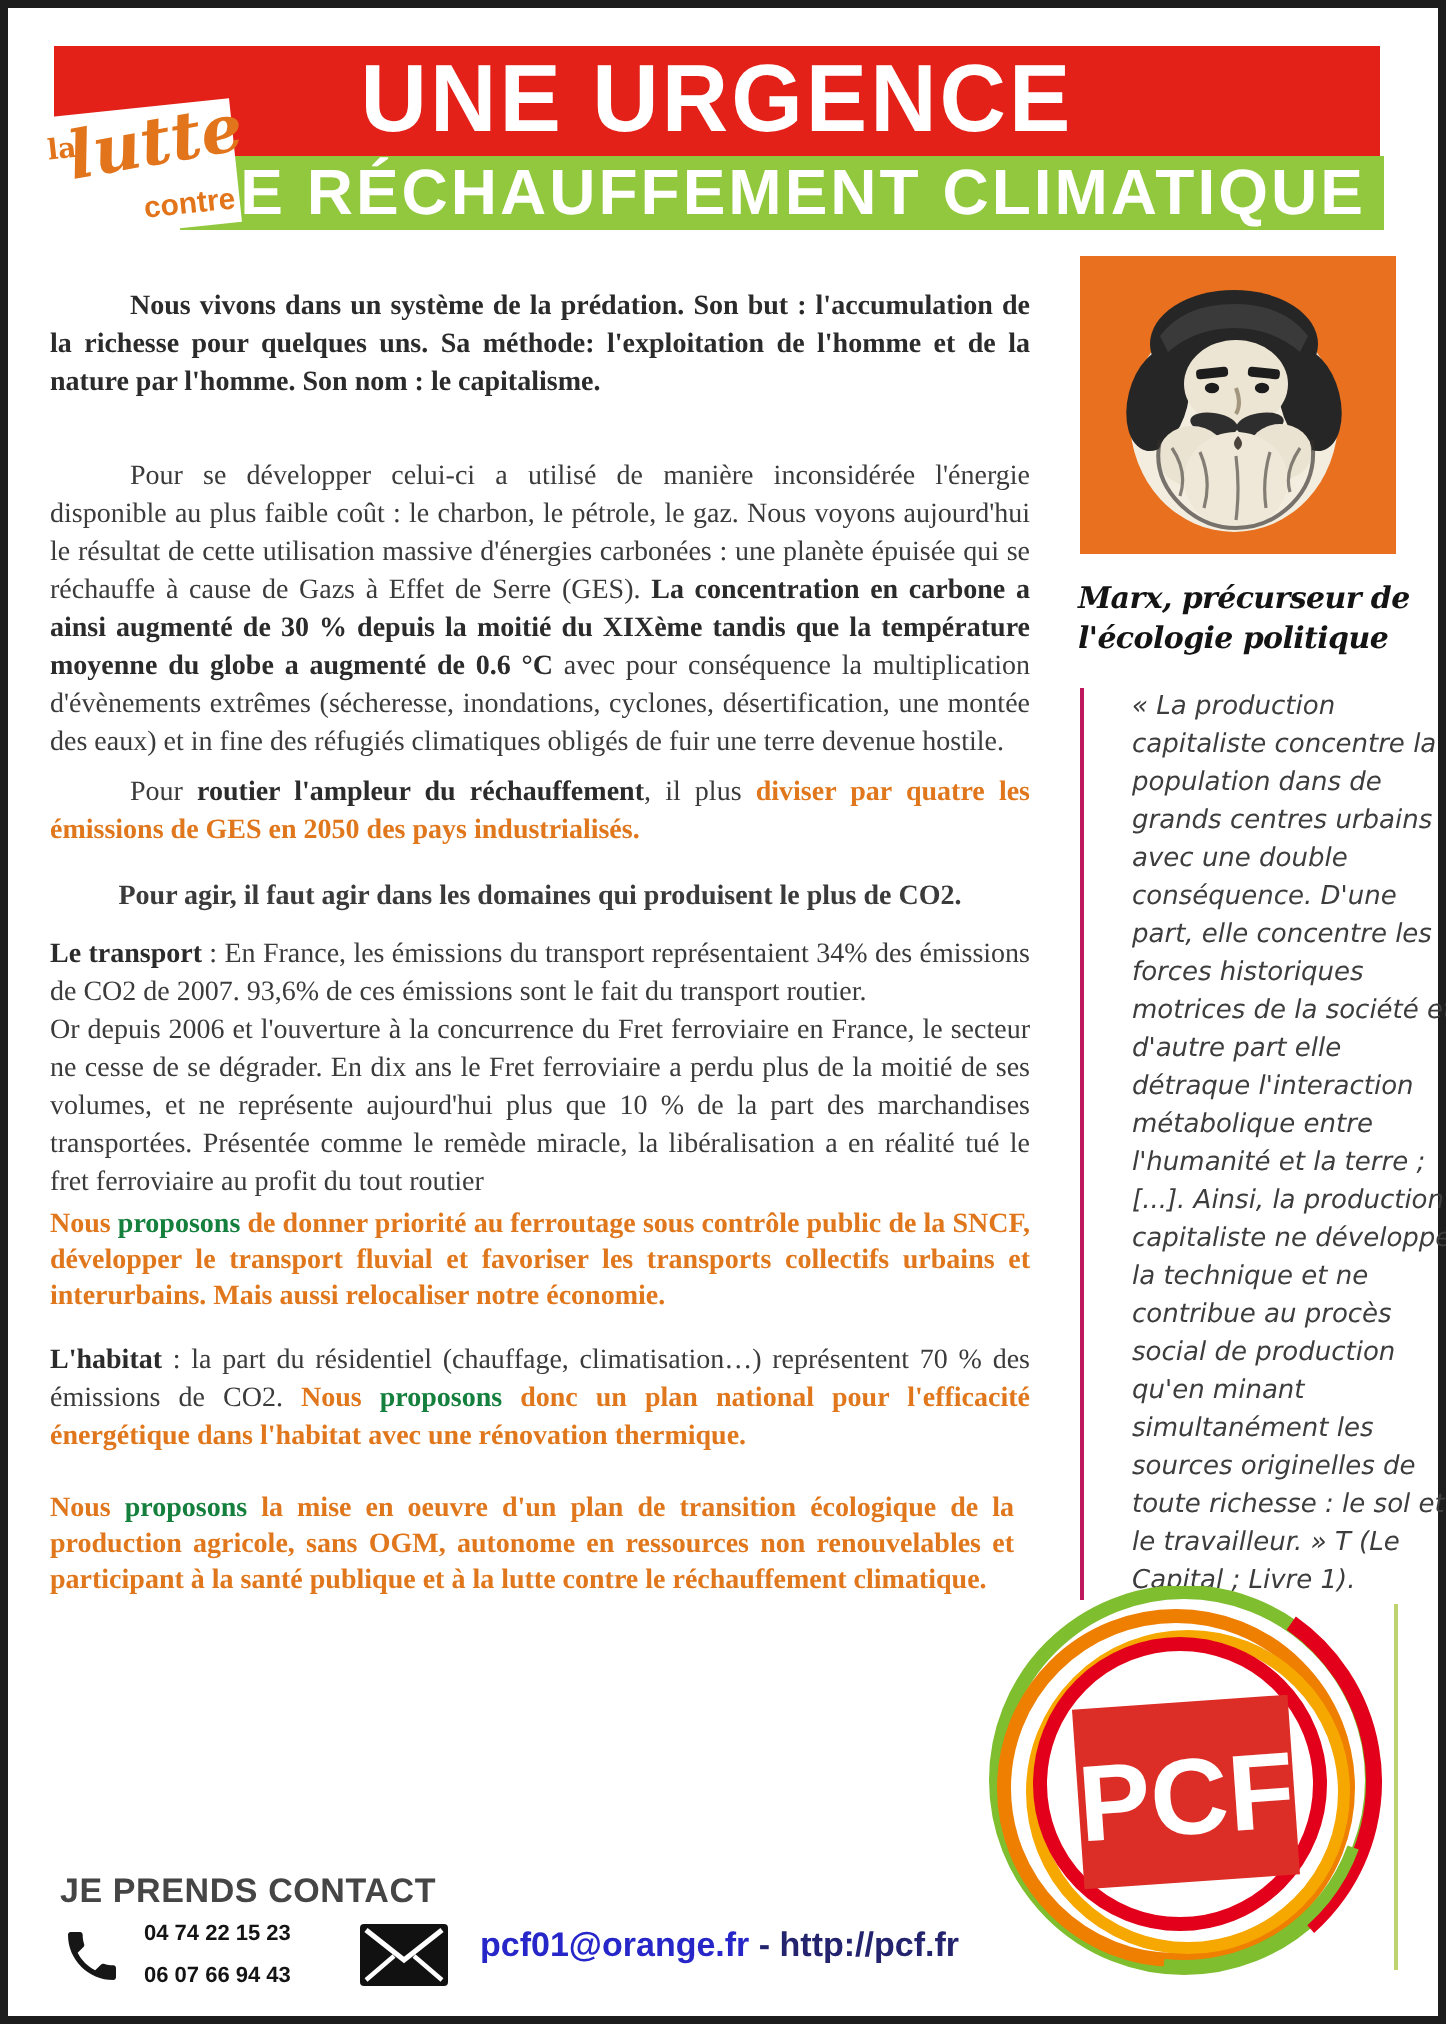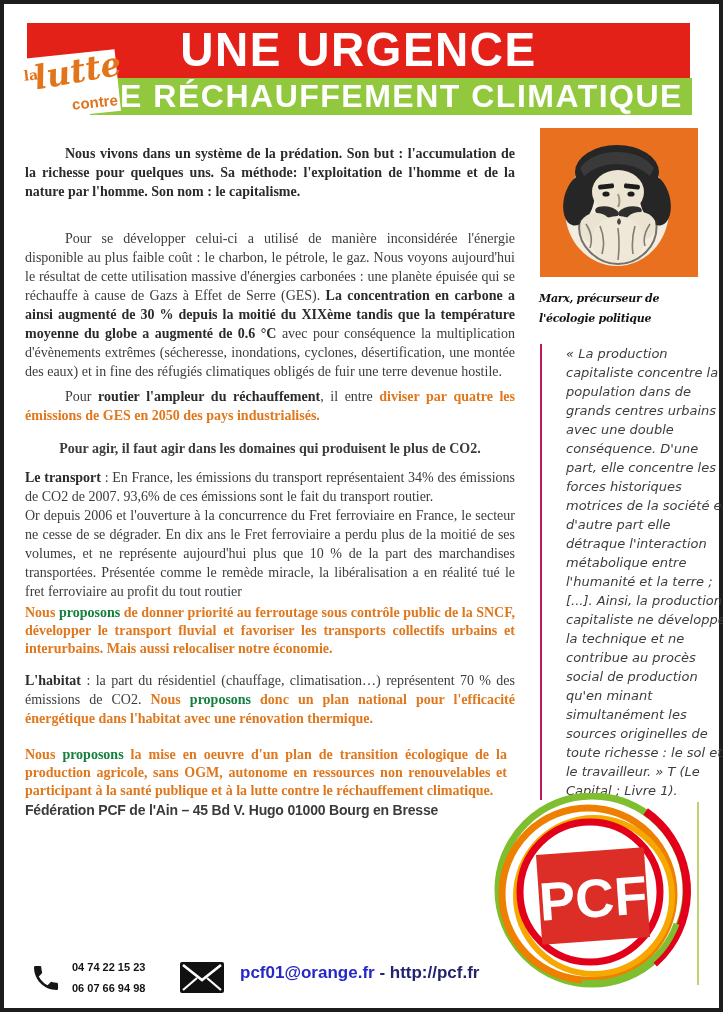--- a/index.html
+++ b/index.html
@@ -37,21 +37,21 @@
   .mb14{margin-bottom:14px !important;}.mb10{margin-bottom:10px !important;}
   .mb3{margin-bottom:3px !important;}.mb13{margin-bottom:13px !important;}
   .mb18{margin-bottom:18px !important;}.mb0{margin-bottom:0 !important;}.mb2{margin-bottom:2px !important;}
   .narrow{width:482px;}
   .federation{font-family:"Liberation Sans",sans-serif;font-weight:700;font-size:16.5px;
         color:#101010;text-align:left !important;letter-spacing:-0.2px;margin-top:1px !important;}
 
   
   .marx-box{position:absolute;left:540px;top:128px;width:158px;height:149px;background:#E8701E;z-index:1;}
   .marx-heading{position:absolute;left:539px;top:289px;width:172px;
-        font-family:"DejaVu Serif",serif;font-style:italic;font-weight:700;font-size:11px;
+        font-family:"DejaVu Serif",serif;font-style:italic;font-weight:700;font-size:15px;
         line-height:20px;color:#141414;letter-spacing:-0.3px;}
   .quote{position:absolute;left:540px;top:344px;width:162px;border-left:2px solid #be185d;
         padding-left:24px;font-family:"DejaVu Sans",sans-serif;font-style:italic;
         font-size:13px;line-height:19px;color:#3d3d3d;}
   .green-rule{position:absolute;left:697px;top:802px;width:2px;height:183px;background:#BFD470;}
   .pcf-logo{position:absolute;left:480px;top:793px;width:226px;height:202px;z-index:2;}
 
   
   .contact-heading{position:absolute;left:30px;top:936px;font-family:"Liberation Sans",sans-serif;
         font-weight:700;font-size:17px;color:#454545;letter-spacing:0.3px;}
@@ -80,35 +80,34 @@
     <span class="w1">la</span>
     <span class="w2">lutte</span>
     <span class="w3">contre</span>
   </div>
 
   <div class="article">
     <p class="indent mb28"><b>Nous vivons dans un système de la prédation. Son but : l'accumulation de la richesse pour quelques uns. Sa méthode:  l'exploitation de l'homme et de la nature par l'homme. Son nom : le capitalisme.</b></p>
 
     <p class="indent mb6"><span>Pour se développer celui-ci a utilisé de manière inconsidérée l'énergie disponible au plus faible coût : le charbon, le pétrole, le gaz. Nous voyons aujourd'hui le résultat de cette utilisation massive d'énergies carbonées :  une planète épuisée qui se réchauffe à cause de Gazs à Effet de Serre (GES). </span><b>La concentration en carbone a ainsi  augmenté de 30 % depuis la moitié du XIXème tandis que la température moyenne du globe a augmenté de 0.6 °C</b><span> avec pour conséquence la multiplication d'évènements extrêmes (sécheresse, inondations, cyclones, désertification, une montée des eaux) et in fine des réfugiés climatiques obligés de fuir une terre devenue hostile.</span></p>
 
-    <p class="indent mb14"><span>Pour </span><b>routier l'ampleur du réchauffement</b><span>, il entre </span><span class="orange">diviser par quatre les émissions de GES en 2050 des pays industrialisés.</span></p>
+    <p class="indent mb14"><span>Pour </span><b>routier l'ampleur du réchauffement</b><span>, il plus </span><span class="orange">diviser par quatre les émissions de GES en 2050 des pays industrialisés.</span></p>
 
     <p class="center-red mb10"><span>Pour agir, il faut agir dans les domaines qui produisent le plus de CO2.</span></p>
 
     <p class="mb3"><b>Le transport</b><span> : En France, les émissions du transport représentaient 34% des émissions de CO2 de 2007. 93,6% de ces émissions sont le fait du transport routier.</span><br><span>Or depuis 2006 et l'ouverture à la concurrence du Fret ferroviaire en France, le secteur ne cesse de se dégrader. En dix ans le Fret ferroviaire a perdu plus de la moitié de ses volumes, et ne représente aujourd'hui plus que 10 % de la part des marchandises transportées. Présentée comme le remède miracle, la libéralisation a en réalité tué le fret ferroviaire au profit du tout routier</span></p>
 
     <p class="prop mb13"><span class="orange">Nous </span><span class="rednp">proposons</span><span class="orange"> de donner priorité au ferroutage  sous contrôle public de la SNCF, développer le transport fluvial et favoriser les transports collectifs urbains et interurbains. Mais aussi relocaliser notre économie.</span></p>
 
     <p class="mb18"><b>L'habitat</b><span> : la part du résidentiel (chauffage, climatisation…) représentent 70 % des émissions de CO2. </span><span class="orange">Nous </span><span class="rednp">proposons</span><span class="orange"> donc un plan national pour l'efficacité énergétique dans l'habitat avec une rénovation thermique.</span></p>
 
 
     <p class="prop mb0 narrow"><span class="orange">Nous </span><span class="rednp">proposons</span><span class="orange"> la mise en oeuvre d'un plan de transition écologique de la production agricole, sans OGM, autonome en ressources non renouvelables et participant à la santé publique et à la lutte contre le réchauffement climatique.</span></p>
 
 
-    <p class="federation">Fédération PCF de l'Ain – 45 Bd V. Hugo 01000 Bourg en Bresse</p>
   </div>
 
   <div class="marx-box">
     <svg width="158" height="149" viewBox="0 0 158 149">
       <ellipse cx="77" cy="82" rx="52" ry="56" fill="#F3EDDF"></ellipse>
       <ellipse cx="77" cy="44" rx="42" ry="27" fill="#262626"></ellipse>
       <ellipse cx="39" cy="72" rx="15" ry="26" fill="#262626" transform="rotate(14 39 72)"></ellipse>
       <ellipse cx="115" cy="72" rx="15" ry="26" fill="#262626" transform="rotate(-14 115 72)"></ellipse>
       <path d="M40 40 q12 -16 37 -16 q25 0 37 16 l-4 8 q-14 -12 -33 -12 q-19 0 -33 12 z" fill="#3a3a3a"></path>
       <ellipse cx="78" cy="64" rx="26" ry="22" fill="#EDE5D4"></ellipse>
@@ -140,28 +139,29 @@
     <circle cx="114" cy="103" r="78" fill="none" stroke="#F6A800" stroke-width="6"></circle>
     <circle cx="110" cy="99" r="70" fill="none" stroke="#E2001A" stroke-width="7"></circle>
     <circle cx="110" cy="98" r="97" fill="none" stroke="#E2001A" stroke-width="8" stroke-dasharray="175 435" transform="rotate(-55 110 98)"></circle>
     <circle cx="112" cy="100" r="90" fill="none" stroke="#7FBE2E" stroke-width="6" stroke-dasharray="120 460" transform="rotate(20 112 100)"></circle>
     <g transform="rotate(-4 113 103)">
       <rect x="59" y="58" width="108" height="90" fill="#DC2E26"></rect>
       <text x="113" y="124" text-anchor="middle" fill="#ffffff" font-family="Liberation Sans, sans-serif" font-size="54" font-weight="bold">PCF</text>
     </g>
   </svg>
 
+  <div class="contact-heading">JE PRENDS CONTACT</div>
 
   <svg class="phone-icon" viewBox="0 0 24 24">
     <path fill="#161616" d="M6.62 10.79c1.44 2.83 3.76 5.14 6.59 6.59l2.2-2.21c.27-.26.66-.35 1.01-.24 1.12.37 2.33.57 3.58.57.55 0 1 .45 1 1V20c0 .55-.45 1-1 1-9.39 0-17-7.61-17-17 0-.55.45-1 1-1h3.5c.55 0 1 .45 1 1 0 1.25.2 2.46.57 3.57.11.35.03.74-.25 1.02l-2.2 2.2z"></path>
   </svg>
 
   <div class="phones">
     <div>04 74 22 15 23</div>
-    <div>06 07 66 94 98</div>
+    <div>06 07 66 94 43</div>
   </div>
 
   <svg class="mail-icon" viewBox="0 0 44 31">
     <rect x="0" y="0" width="44" height="31" rx="2" fill="#111111"></rect>
     <polyline points="3,3 22,18 41,3" fill="none" stroke="#ffffff" stroke-width="2.6"></polyline>
     <line x1="3" y1="28" x2="17" y2="16" stroke="#ffffff" stroke-width="2.2"></line>
     <line x1="41" y1="28" x2="27" y2="16" stroke="#ffffff" stroke-width="2.2"></line>
   </svg>
 
   <div class="email-line">

